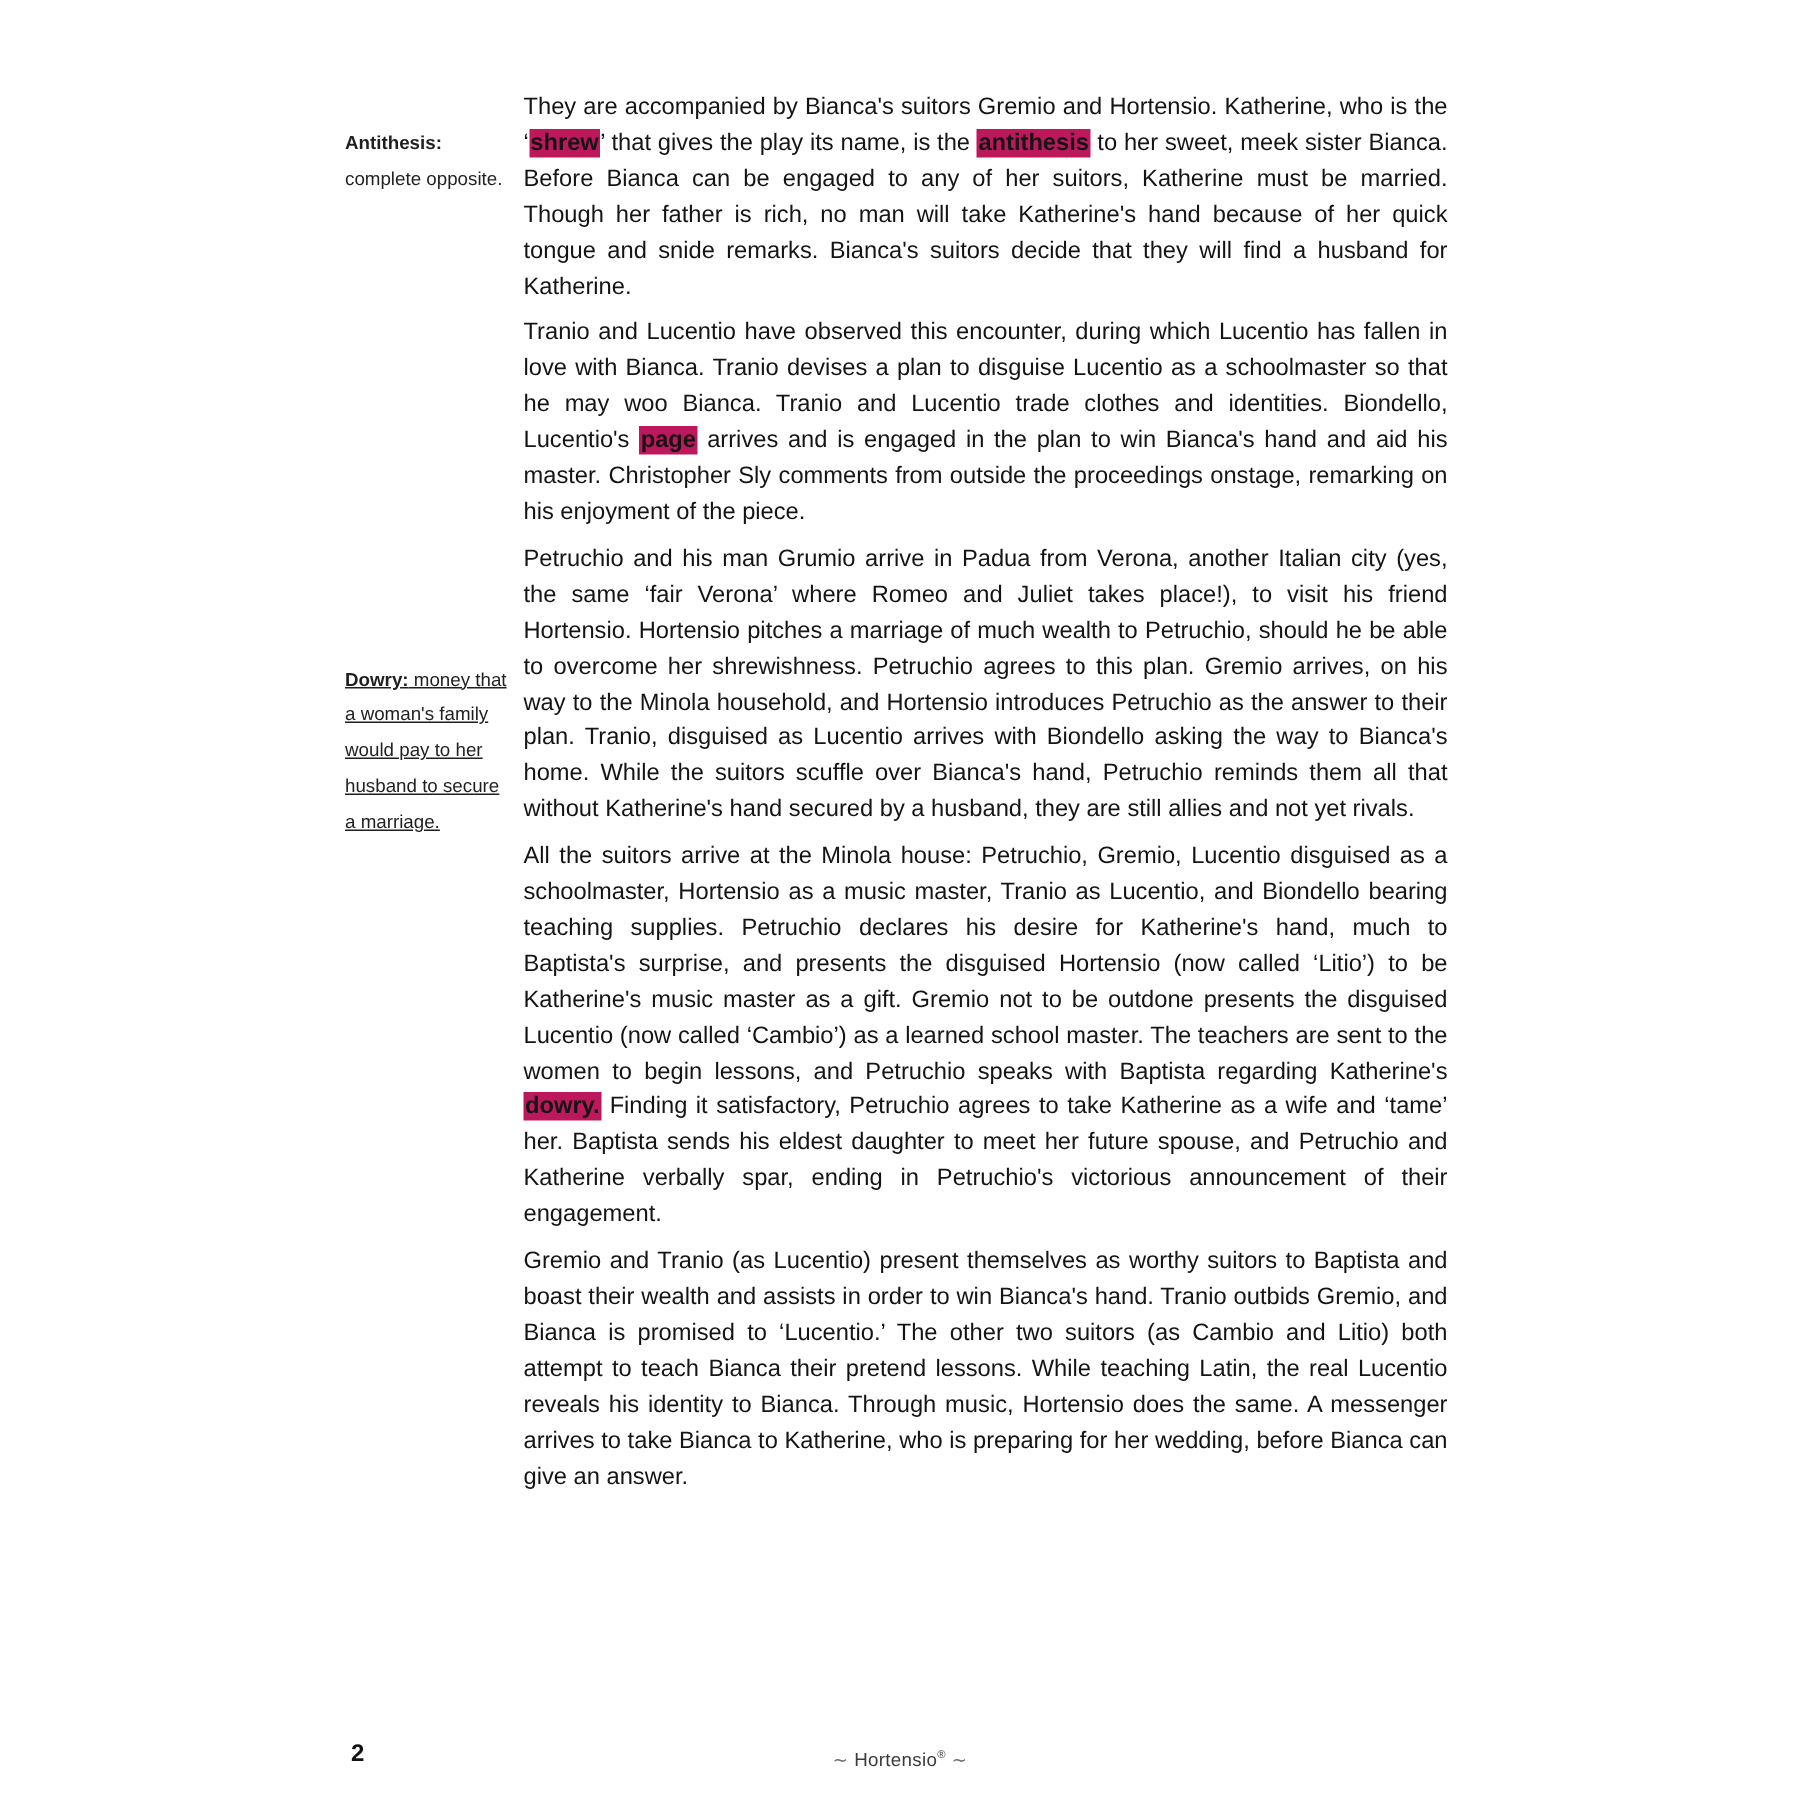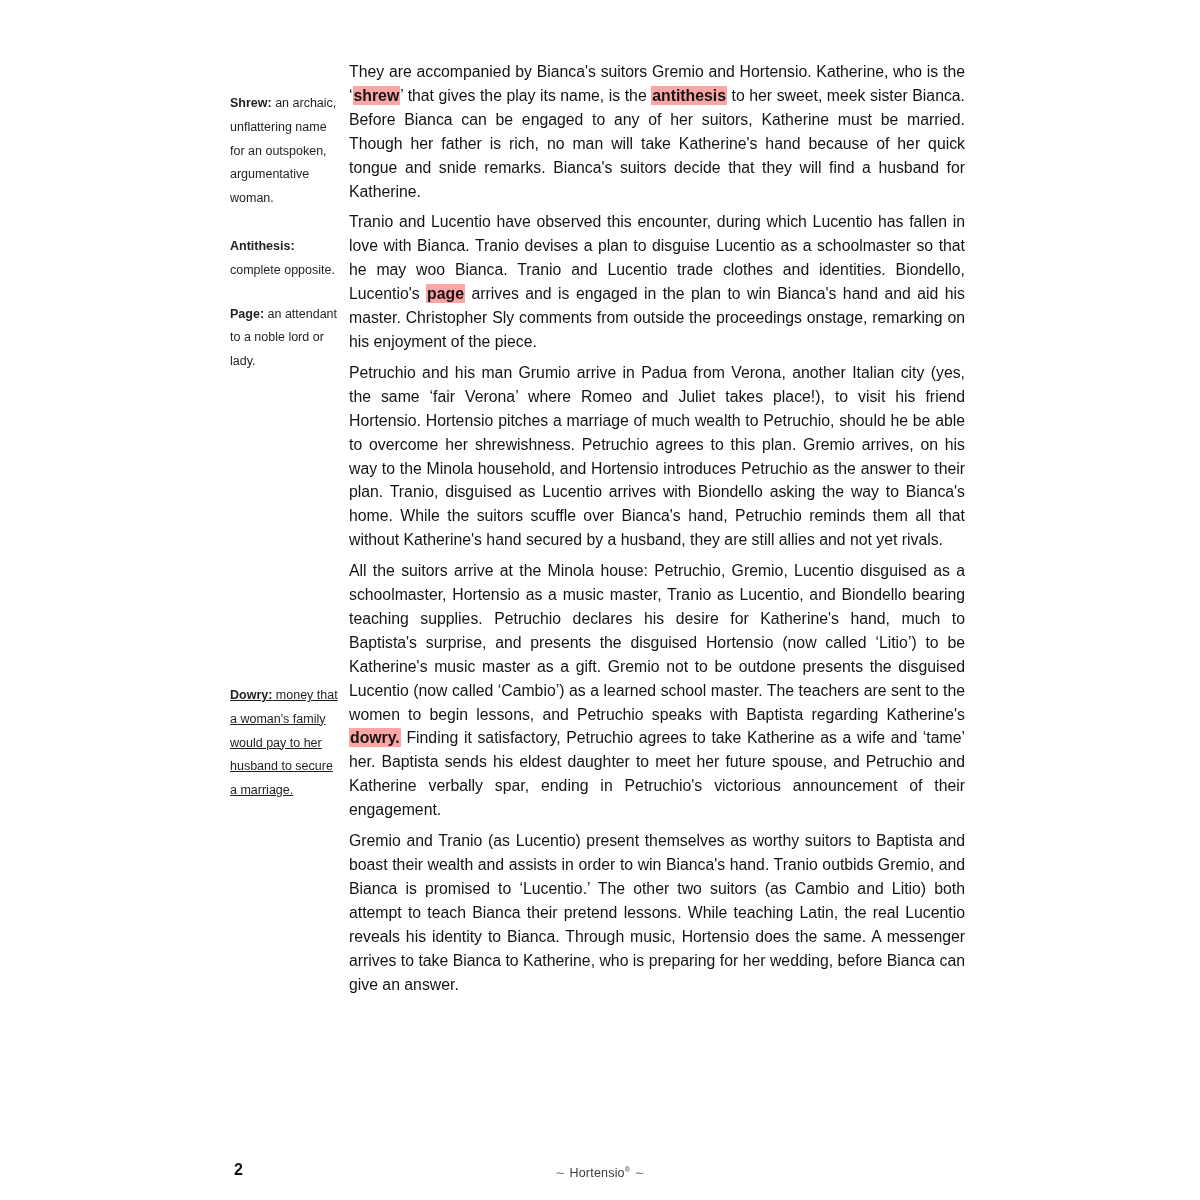--- a/index.html
+++ b/index.html
@@ -59,21 +59,21 @@
     line-height: 23.9px;
     text-align: justify;
     text-justify: inter-word;
     color: #141414;
     margin: 0 0 7px 0;
     hyphens: none;
   }
   .para:last-child { margin-bottom: 0; }
 
   .hl {
-    background: #fca5a5;
+    background: #be185d;
     font-weight: bold;
     padding: 1px 1px;
     margin-top: 24px;
   }
 
   
   .footer {
     position: absolute;
     left: 0;
     top: 1155px;
@@ -108,31 +108,25 @@
     vertical-align: super;
   }
 </style>
 </head>
 <body>
 
 <div class="page">
 
   <div class="margin-col">
 
-    <div class="gloss-entry" style="margin-top:32px;">
-      <span class="gloss-term">Shrew:</span><span class="gloss-def"> an archaic, unflattering name for an outspoken, argumentative woman.</span>
-    </div>
 
     <div class="gloss-entry" style="margin-top:24px;">
       <span class="gloss-term">Antithesis:</span><span class="gloss-def"> complete opposite.</span>
     </div>
 
-    <div class="gloss-entry" style="margin-top:20px;">
-      <span class="gloss-term">Page:</span><span class="gloss-def"> an attendant to a noble lord or lady.</span>
-    </div>
 
     <div class="gloss-entry" style="margin-top:310px;text-decoration:underline;">
       <span class="gloss-term">Dowry:</span><span class="gloss-def"> money that a woman's family would pay to her husband to secure a marriage.</span>
     </div>
 
   </div>
 
   <div class="main-col">
 
     <p class="para"><span>They are accompanied by Bianca's suitors Gremio and Hortensio. Katherine, who is the ‘</span><span class="hl">shrew</span><span>’ that gives the play its name, is the </span><span class="hl">antithesis</span><span> to her sweet, meek sister Bianca.  Before Bianca can be engaged to any of her suitors, Katherine must be married.  Though her father is rich, no man will take Katherine's hand because of her quick tongue and snide remarks. Bianca's suitors decide that they will find a husband for Katherine.</span></p>

